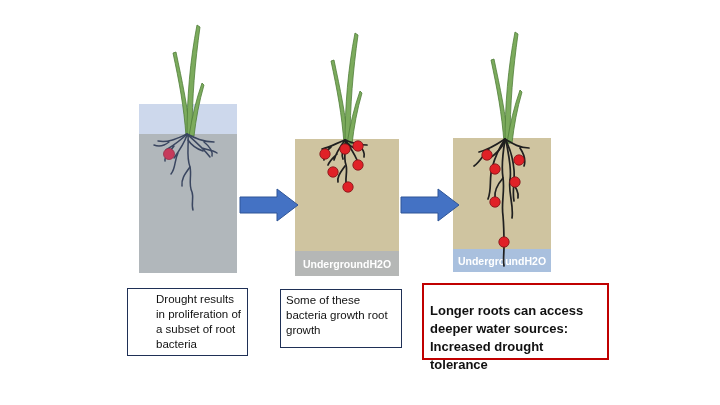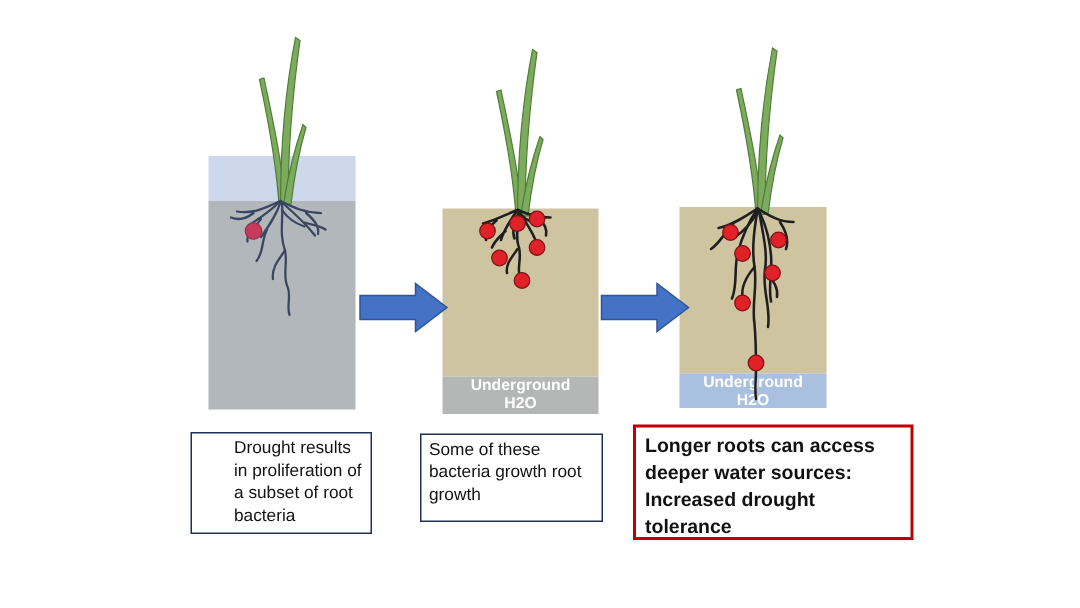--- a/index.html
+++ b/index.html
@@ -9,42 +9,42 @@
   }
   .abs{position:absolute;}
   
   .p1-surface{left:139px;top:104px;width:98px;height:30px;background:var(--surface-blue);}
   .p1-soil{left:139px;top:134px;width:98px;height:139px;background:var(--soil-gray);}
   .p2-soil{left:295px;top:139px;width:104px;height:112px;background:var(--soil-tan);}
   .p2-water{left:295px;top:251px;width:104px;height:25px;background:var(--water-gray);}
   .p3-soil{left:453px;top:138px;width:98px;height:111px;background:var(--soil-tan);}
   .p3-water{left:453px;top:249px;width:98px;height:23px;background:var(--water-blue);}
   .water-label{
-    display:flex;flex-direction:column;align-items:center;justify-content:flex-start;
+    display:flex;flex-direction:row;align-items:center;justify-content:center;
     color:var(--water-label-text);font-size:10.5px;font-weight:600;line-height:12px;
     text-align:center;
   }
   
   .art{left:0;top:0;width:720px;height:405px;pointer-events:none;}
   .leaf{fill:var(--leaf-green);stroke:var(--leaf-stroke);stroke-width:0.8;}
   .root-navy{fill:none;stroke:var(--root-navy);stroke-width:1.5;stroke-linecap:round;}
   .root-black{fill:none;stroke:var(--root-black);stroke-width:1.7;stroke-linecap:round;}
   .dot-red{fill:var(--bacteria-red);stroke:#7d1418;stroke-width:0.8;}
   .dot-rose{fill:var(--bacteria-rose);stroke:#963049;stroke-width:0.8;}
   .arrow{fill:var(--arrow-blue);stroke:var(--arrow-border);stroke-width:1;}
   
   .caption{
     background:#fff;color:var(--text-black);
     font-size:11.5px;line-height:15px;padding:3px 5px;box-sizing:border-box;
   }
   .caption-1{left:127px;top:288px;width:121px;height:68px;border:1.5px solid var(--box-navy-border);padding-left:28px;}
   .caption-2{left:280px;top:289px;width:122px;height:59px;border:1.5px solid var(--box-navy-border);}
   .caption-3{
     left:422px;top:283px;width:187px;height:77px;border:2px solid var(--box-red-border);
-    font-weight:bold;font-size:13px;line-height:18px;padding:3px 6px;
+    font-weight:bold;font-size:13px;line-height:18px;padding:17px 6px;
   }
 </style>
 </head>
 <body>
 
 <div class="slide">
 
   <div class="abs p1-surface"></div>
   <div class="abs p1-soil"></div>
 

